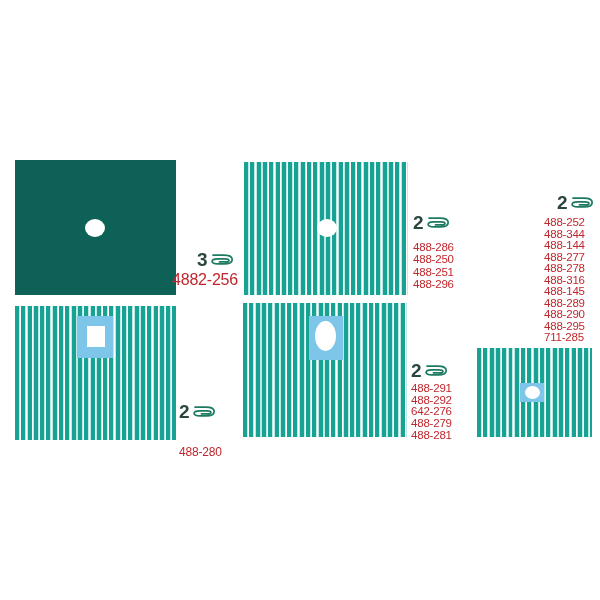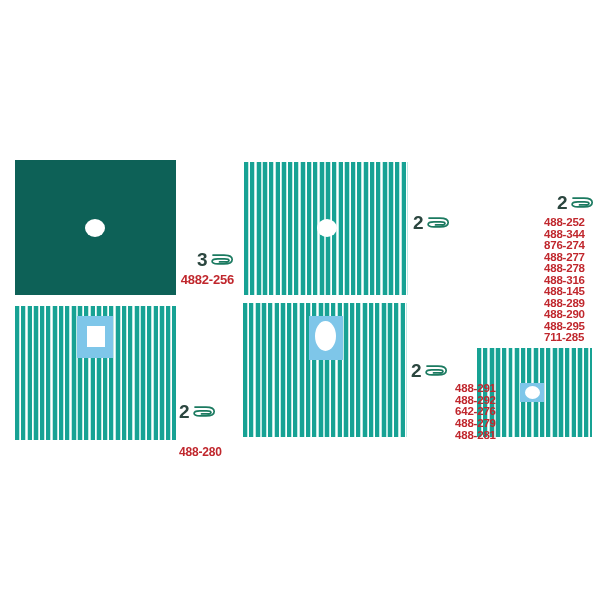--- a/index.html
+++ b/index.html
@@ -23,29 +23,29 @@
 
   .label-group{position:absolute;}
   .qty-row{display:flex;align-items:center;gap:2px;}
   .qty-row.right{justify-content:flex-end;}
   .qty{
     font-size:19px;font-weight:bold;color:#2b463f;line-height:19px;
     letter-spacing:-0.5px;
   }
   .fold-icon{display:block;}
   .codes{
-    font-size:11.5px;font-weight:bold;color:#c0272d;
+    font-size:11.5px;font-weight:normal;color:#c0272d;
     line-height:11.7px;letter-spacing:-0.2px;margin-top:4px;
   }
   .codes span{display:block;white-space:nowrap;}
-  .g1 .codes{font-size:13px;line-height:13px;text-align:right;}
+  .g1 .codes{font-size:16px;line-height:13px;text-align:right;}
   .g2 .codes{line-height:12.3px;margin-top:9px;}
   .g3 .codes{line-height:11.5px;margin-top:5px;}
   .g4 .codes{font-size:12px;line-height:13px;margin-top:25px;}
-  .g5 .codes{margin-top:3px;margin-left:44px;}
+  .g5 .codes{margin-top:3px;}
   .g1{left:172px;top:250px;width:62px;}
   .g2{left:413px;top:213px;width:60px;}
   .g3{left:544px;top:193px;width:50px;}
   .g4{left:179px;top:402px;width:52px;}
   .g5{left:411px;top:361px;width:52px;}
 </style>
 </head>
 <body>
 
 <div class="canvas">
@@ -88,33 +88,39 @@
       </div>
   </div>
 
   <div class="label-group g2">
     <div class="qty-row">
       <span class="qty">2</span>
       <svg class="fold-icon" width="25" height="13" viewBox="0 0 25 13">
         <path d="M4,2.1 H15 C20.8,2.1 23.2,3.5 23.2,6.5 C23.2,9.5 20.8,10.9 15,10.9 H8.8 C5,10.9 3.1,10 3.1,8.3 C3.1,6.6 5,5.8 8.8,5.8 H15.5 C18.6,5.8 20,6.3 20,7.4 C20,8.4 18.7,8.9 15.8,8.9 H10.5" fill="none" stroke="#1b7a60" stroke-width="1.7" stroke-linecap="round"></path>
       </svg>
     </div>
+    <div class="codes">
+        <span>488-286</span>
+        <span>488-250</span>
+        <span>488-251</span>
+        <span>488-296</span>
+      </div>
   </div>
 
   <div class="label-group g3">
     <div class="qty-row right">
       <span class="qty">2</span>
       <svg class="fold-icon" width="25" height="13" viewBox="0 0 25 13">
         <path d="M4,2.1 H15 C20.8,2.1 23.2,3.5 23.2,6.5 C23.2,9.5 20.8,10.9 15,10.9 H8.8 C5,10.9 3.1,10 3.1,8.3 C3.1,6.6 5,5.8 8.8,5.8 H15.5 C18.6,5.8 20,6.3 20,7.4 C20,8.4 18.7,8.9 15.8,8.9 H10.5" fill="none" stroke="#1b7a60" stroke-width="1.7" stroke-linecap="round"></path>
       </svg>
     </div>
     <div class="codes">
         <span>488-252</span>
         <span>488-344</span>
-        <span>876-274</span>
+        <span>488-144</span>
         <span>488-277</span>
         <span>488-278</span>
         <span>488-316</span>
         <span>488-145</span>
         <span>488-289</span>
         <span>488-290</span>
         <span>488-295</span>
         <span>711-285</span>
       </div>
   </div>

